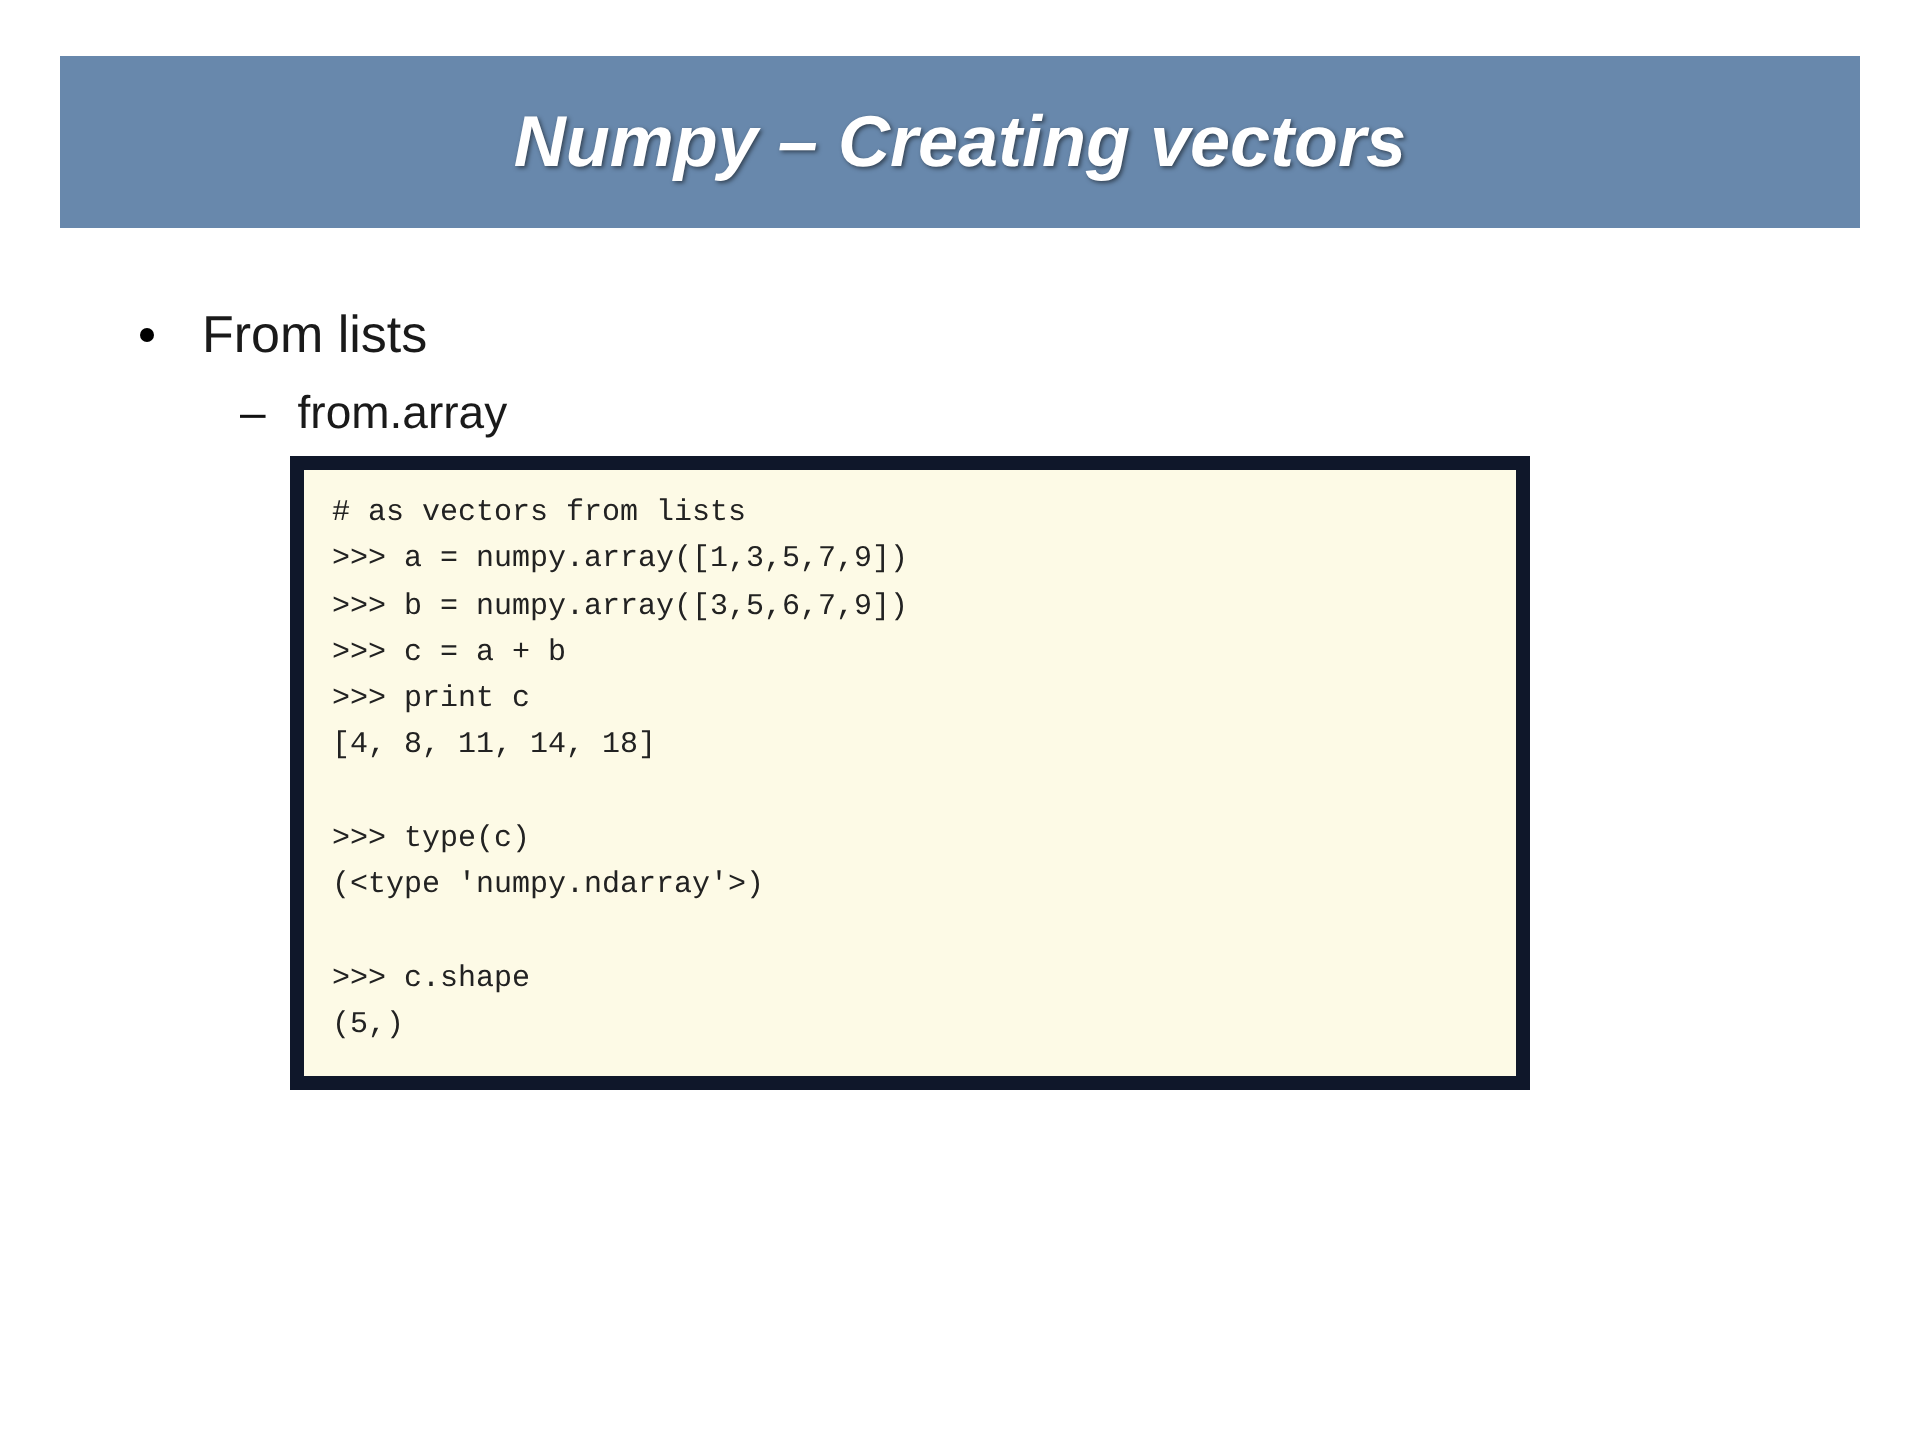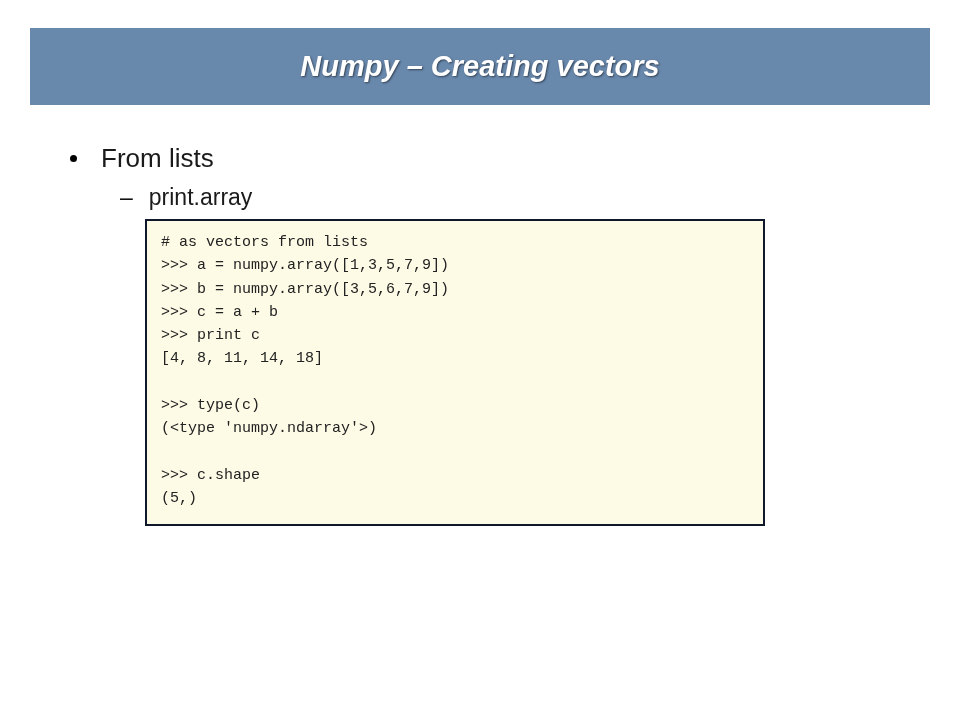--- a/index.html
+++ b/index.html
@@ -11,21 +11,21 @@
     overflow: hidden;
   }
   .title-bar {
     background: #6888ac;
     margin: 28px 30px 0 30px;
     padding: 22px 0;
     text-align: center;
   }
   .title-text {
     color: #fff;
-    font-size: 29px;
+    font-size: 36px;
     font-weight: bold;
     font-style: italic;
     text-shadow: 1px 1px 2px rgba(0,0,0,0.5);
   }
   .content {
     padding: 38px 60px 14px 60px;
     font-size: 26px;
     color: #1a1a1a;
   }
   .bullet-row {
@@ -50,21 +50,21 @@
     font-size: 23px;
   }
   .dash {
     margin-right: 16px;
     color: #111;
   }
   .code-box {
     margin: 4px 0 0 85px;
     width: 620px;
     background: #fdfae6;
-    border: 2px solid #0f172a;
+    border: 7px solid #0f172a;
     padding: 10px 14px 14px 14px;
     font-family: "Courier New", Courier, monospace;
     font-size: 15px;
     line-height: 1.55;
     color: #222;
     white-space: pre;
   }
 </style>
 </head>
 <body>
@@ -73,21 +73,21 @@
   <span class="title-text">Numpy – Creating vectors</span>
 </div>
 
 <div class="content">
   <div class="bullet-row">
     <span class="bullet-dot"></span>
     <span>From lists</span>
   </div>
   <div class="sub-row">
     <span class="dash">–</span>
-    <span>print.array</span>
+    <span>from.array</span>
   </div>
   <div class="code-box"># as vectors from lists
 &gt;&gt;&gt; a = numpy.array([1,3,5,7,9])
 &gt;&gt;&gt; b = numpy.array([3,5,6,7,9])
 &gt;&gt;&gt; c = a + b
 &gt;&gt;&gt; print c
 [4, 8, 11, 14, 18]
 
 &gt;&gt;&gt; type(c)
 (&lt;type 'numpy.ndarray'&gt;)

